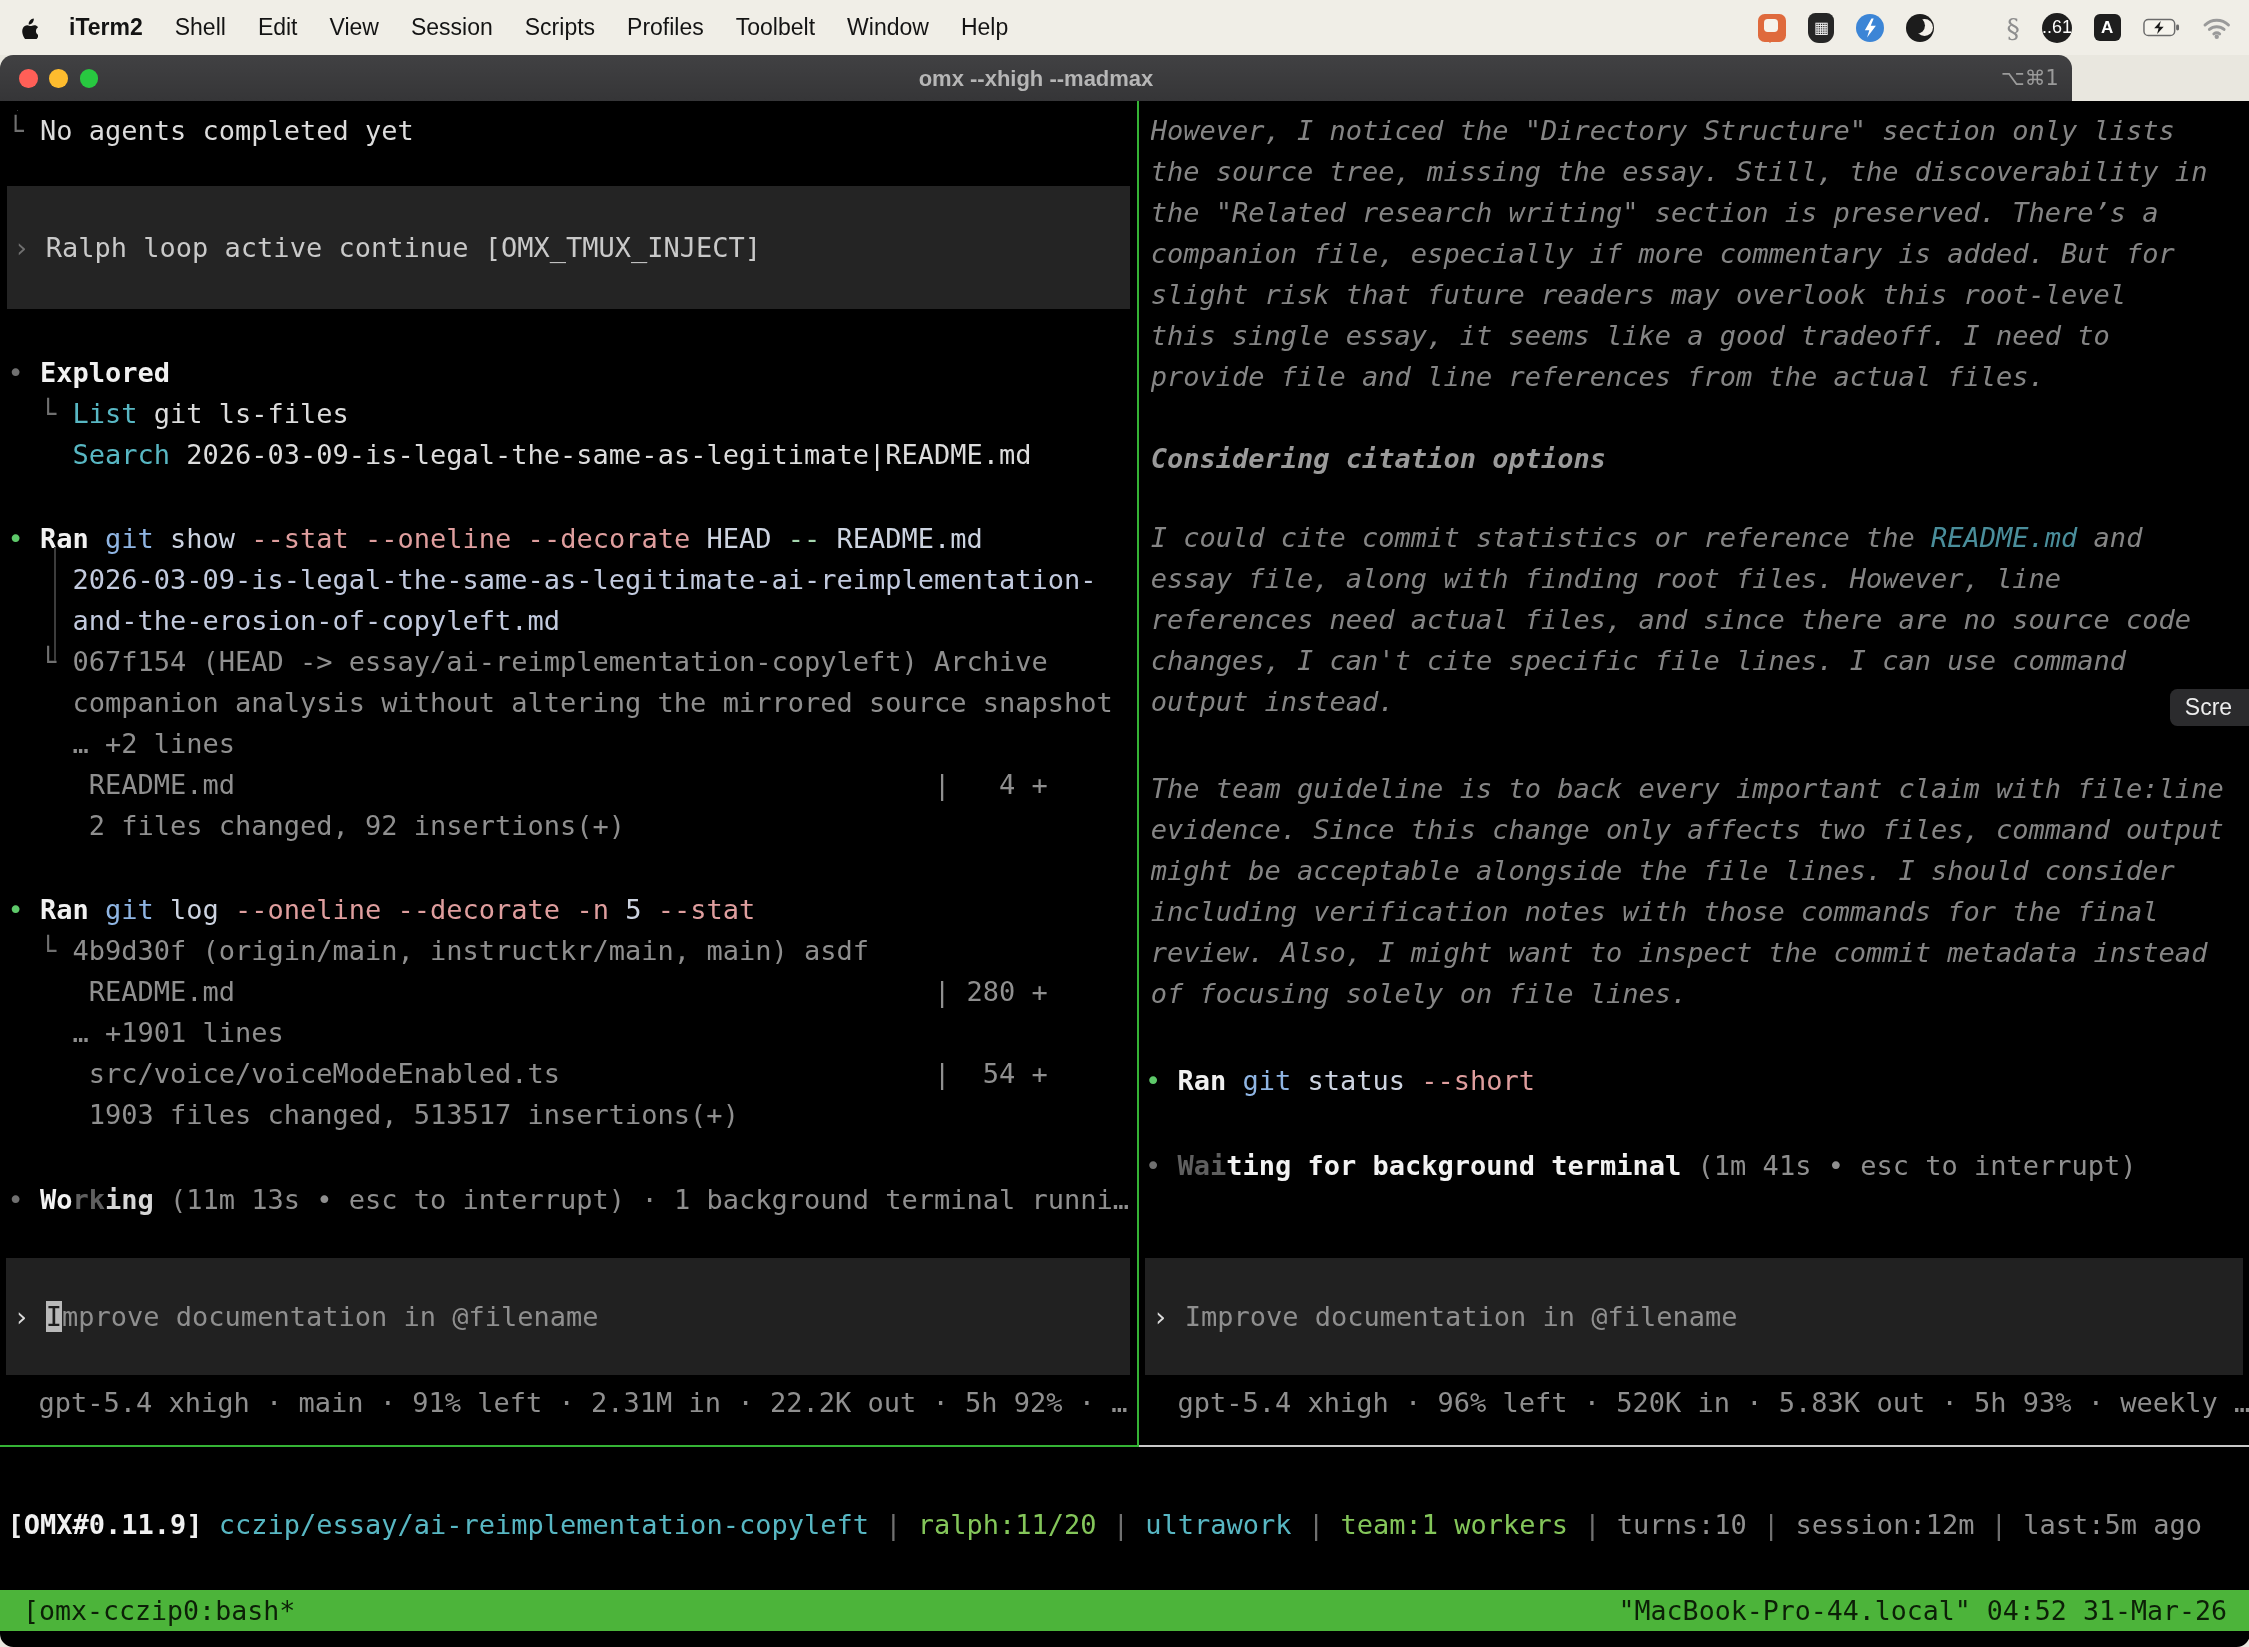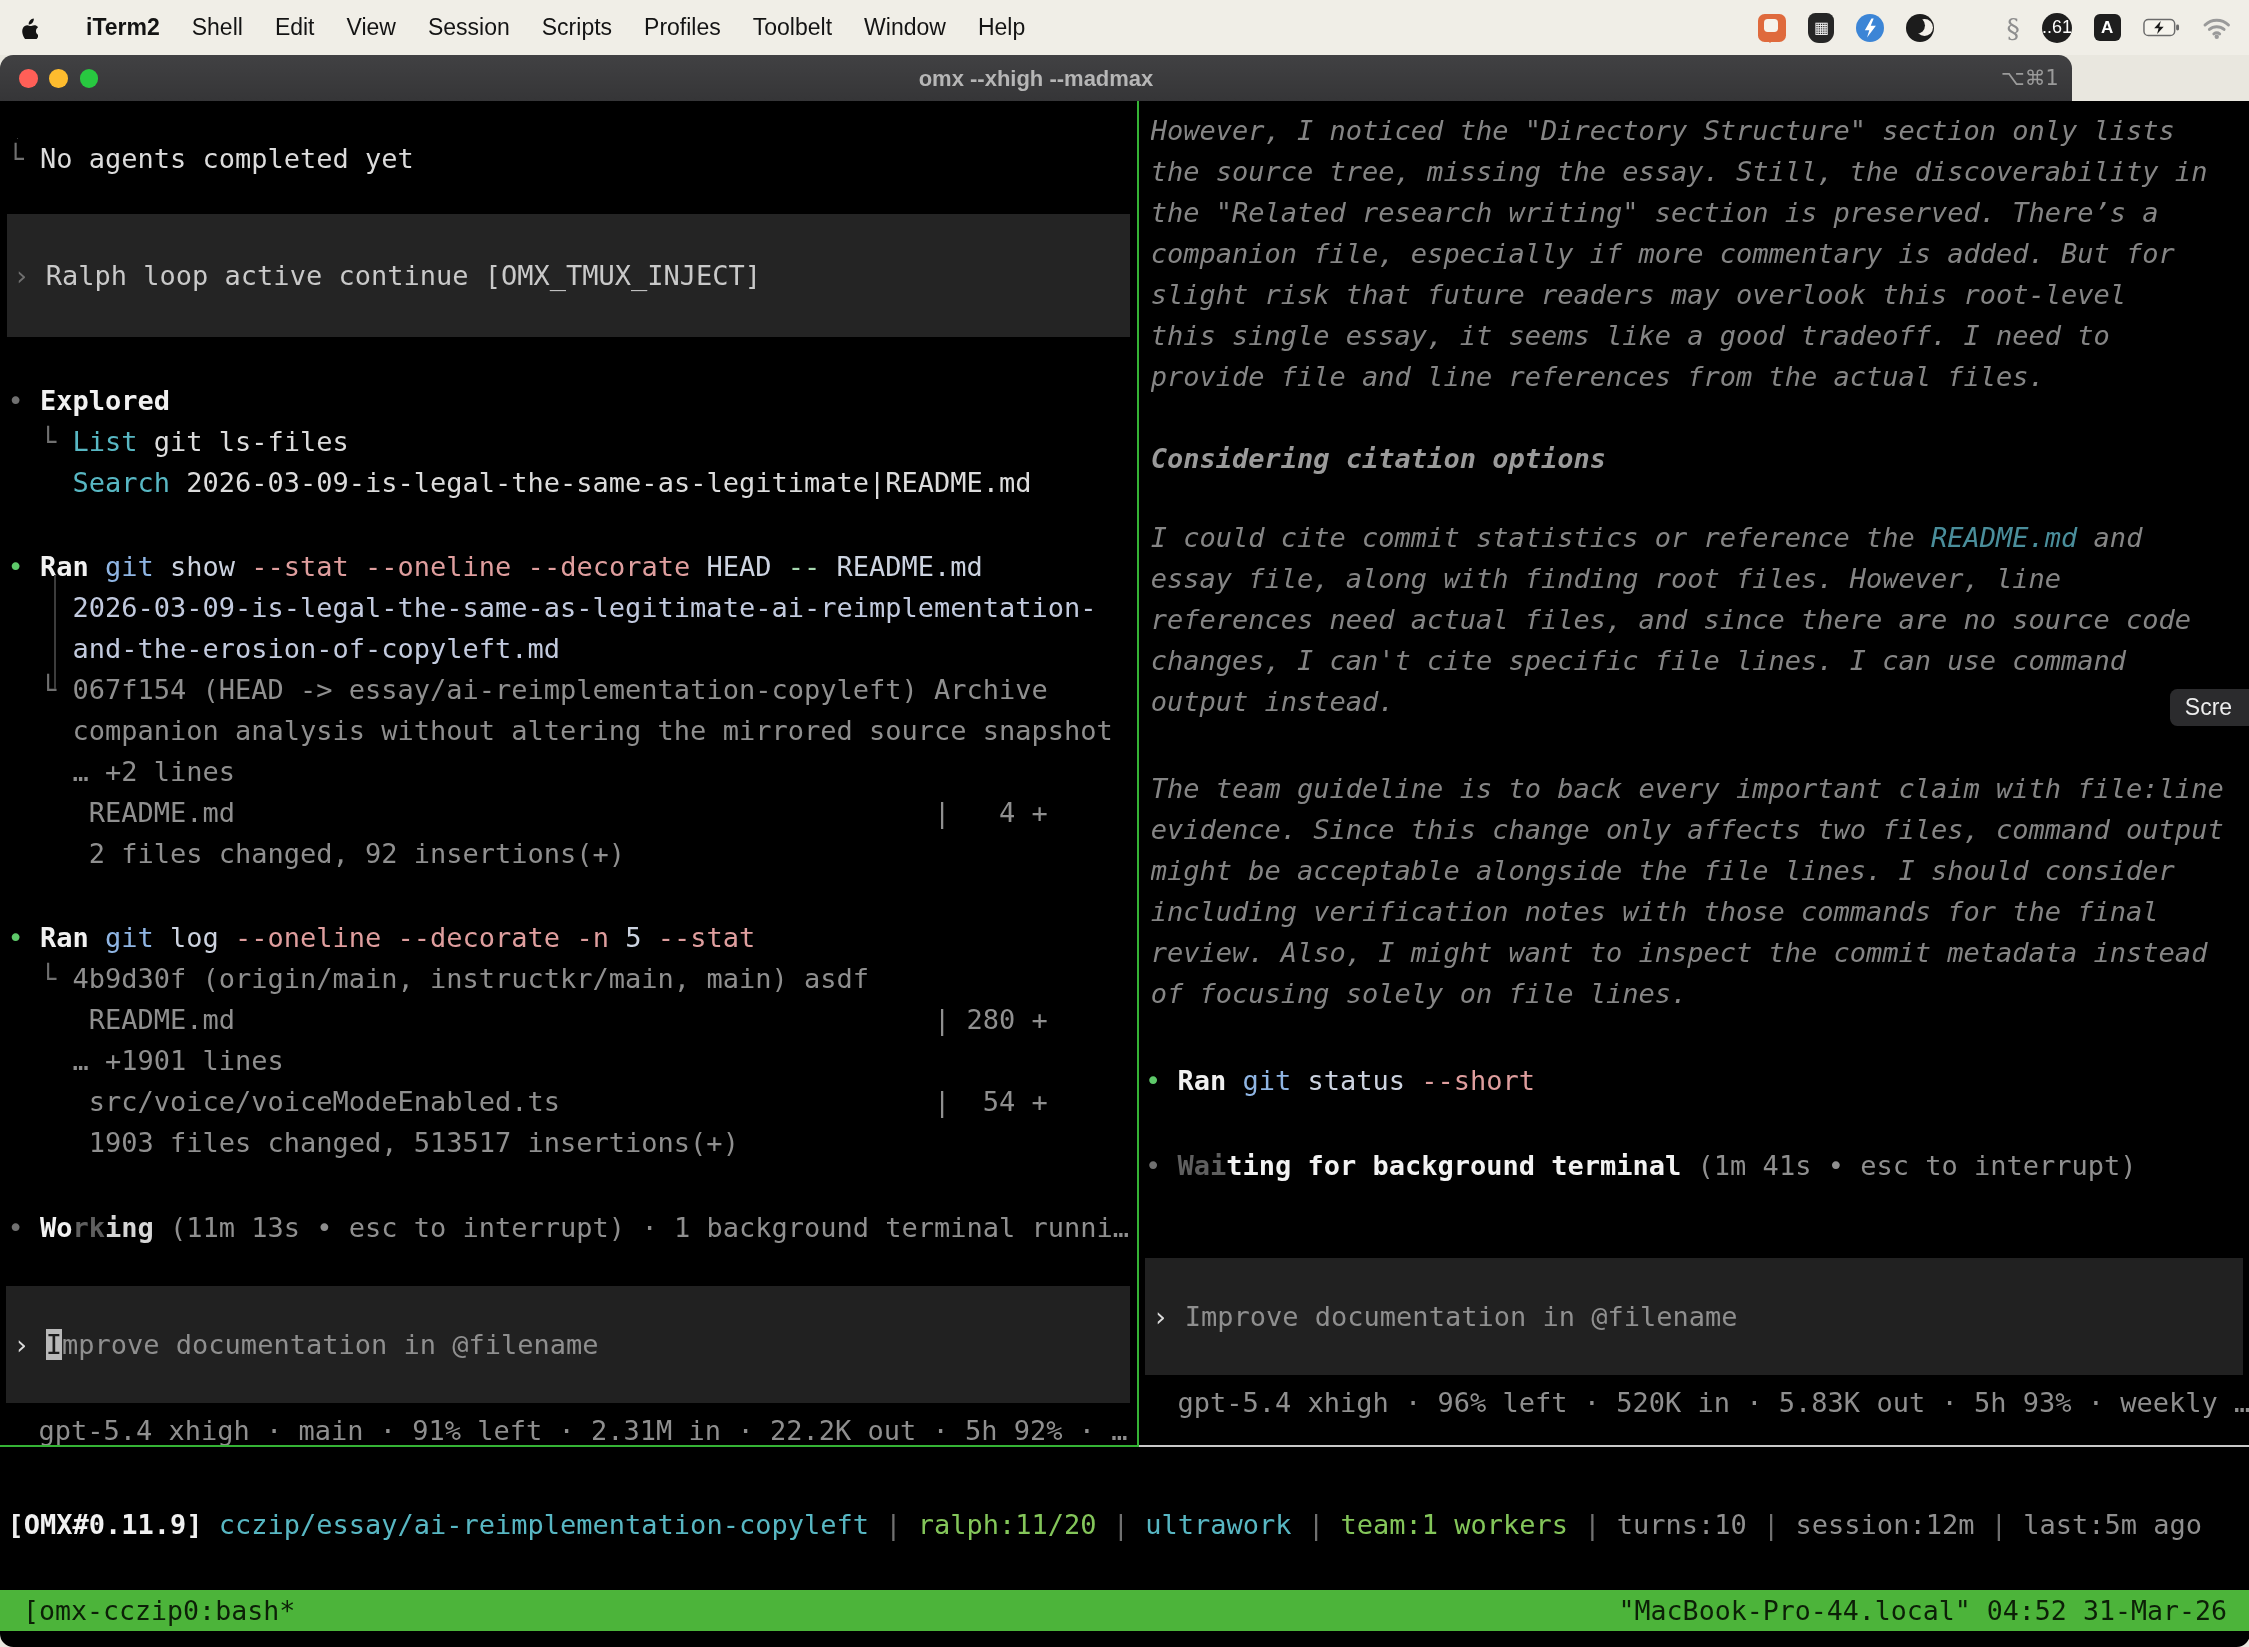--- a/index.html
+++ b/index.html
@@ -3,21 +3,21 @@
 <meta charset="utf-8">
 <style>
   html,body{margin:0;padding:0;background:#000;}
   .screen{position:relative;width:2250px;height:1648px;background:#e9e7df;overflow:hidden;
           font-family:"DejaVu Sans Mono",monospace;}
   
   .menubar{position:absolute;top:0;left:0;width:2250px;height:55px;background:#f0eee7;
            display:flex;align-items:center;padding:0 19px;box-sizing:border-box;
            font-family:"Liberation Sans",sans-serif;font-size:23px;color:#141414;}
   .apple{display:flex;align-items:center;}
-  .menu-items{display:flex;gap:32px;margin-left:48px;}
+  .menu-items{display:flex;gap:32px;margin-left:31px;}
   .menu-items span{white-space:pre;}
   .menu-items span:first-child{font-weight:700;}
   .menubar-right{margin-left:auto;display:flex;align-items:center;gap:22px;}
   .ic{display:flex;align-items:center;justify-content:center;}
   .ic-chat{width:28px;height:28px;background:#df6a3d;border-radius:6.6px;position:relative;}
   .ic-chat .chat-inner{position:absolute;left:5.9px;top:5.2px;width:14px;height:13.3px;background:#f6f3ec;border-radius:3.7px;}
   .ic-chat::after{content:"";position:absolute;left:6.6px;bottom:-6.6px;border:5.9px solid transparent;border-top-color:#df6a3d;}
   .ic-shield{width:26px;height:30px;background:#262626;border-radius:7.4px 7.4px 11px 11px;color:#ededed;font-size:16px;}
   .ic-bolt{width:28px;height:28px;border-radius:50%;background:#3c85d6;}
   .ic-cres{width:28px;height:28px;border-radius:50%;background:#1c1c1c;position:relative;overflow:hidden;}
@@ -36,21 +36,21 @@
   .light{width:18.5px;height:18.5px;border-radius:50%;}
   .l-close{background:#ff5f57;}.l-min{background:#febc2e;}.l-zoom{background:#28c840;}
   .wtitle{position:absolute;left:0;right:0;top:0;height:47px;line-height:47px;text-align:center;
           color:#b6b6b6;font-family:"Liberation Sans",sans-serif;font-size:22px;font-weight:700;}
   .wshort{position:absolute;right:13.3px;top:0;height:47px;line-height:47px;color:#9b9b9b;
           font-family:"DejaVu Sans",sans-serif;font-size:20.7px;}
   
   .terminal{position:absolute;top:101px;left:0;width:2250px;height:1546px;background:#000;
             border-radius:0 0 13.3px 13.3px;overflow:hidden;font-size:27px;color:#8f8f8f;}
   .pane{position:absolute;top:0;height:1344px;overflow:hidden;box-sizing:border-box;}
-  .pane-left{left:0;width:1137px;padding:8.9px 0 0 7.4px;margin-top:28px;}
+  .pane-left{left:0;width:1137px;padding:8.9px 0 0 7.4px;}
   .pane-right{left:1139px;width:1111px;padding:8.9px 0 0 5.9px;}
   .tline{height:41px;line-height:41px;white-space:pre;overflow:hidden;}
   .para{margin-left:5.9px;}.mt52{margin-top:38px}.mt55{margin-top:41px}
   .mt58{margin-top:43px}.mt60{margin-top:44px}.mt62{margin-top:46px}
   .ralph-box{margin:35px 7.4px 0 0;height:123px;background:#242424;display:flex;align-items:center;padding-left:5.9px;}
   .inputbox{position:absolute;left:5.9px;right:7.4px;top:1157px;height:117px;background:#212121;
             display:flex;align-items:center;padding-left:7.4px;}
   .statusline{position:absolute;left:5.9px;top:1281px;}
   .treewrap{position:relative;}
   .treewrap::before{content:"";position:absolute;left:47px;top:-11.8px;height:calc(100% + 32px);width:1.5px;background:#3c3c3c;}

